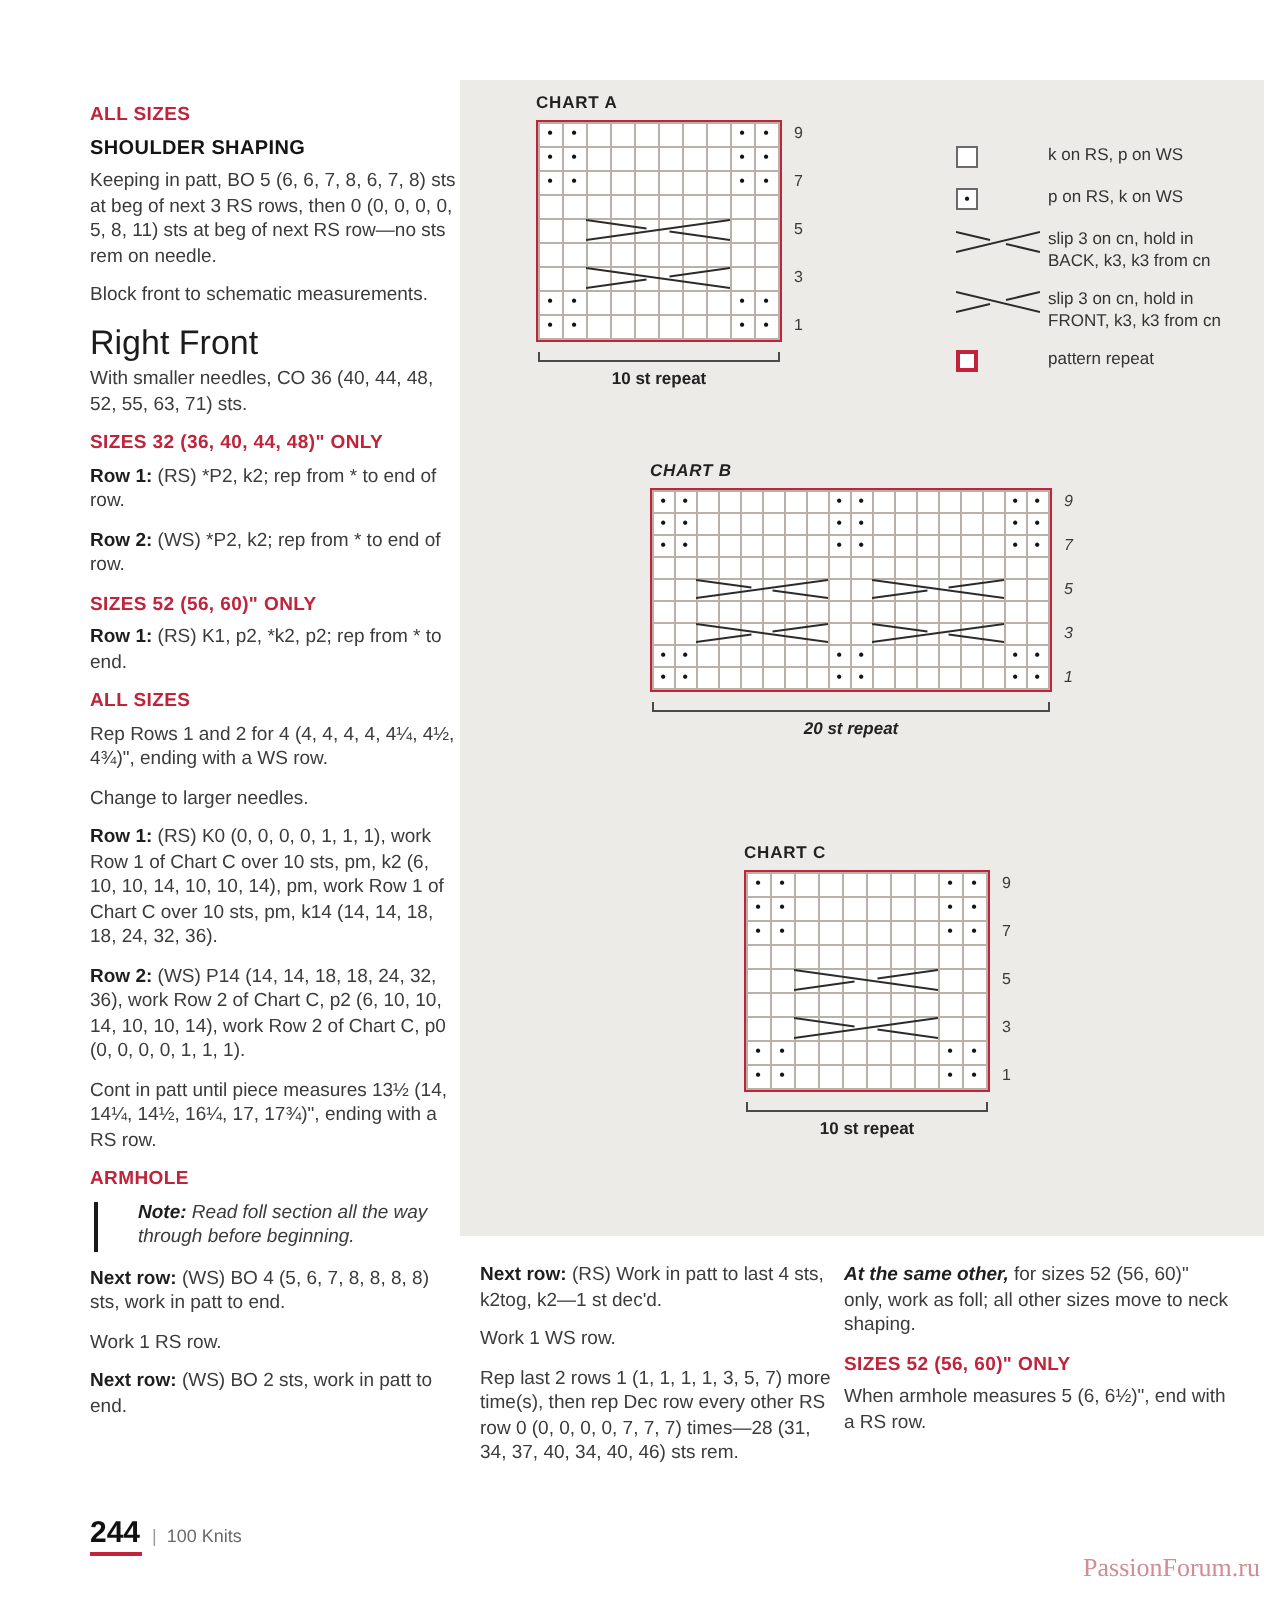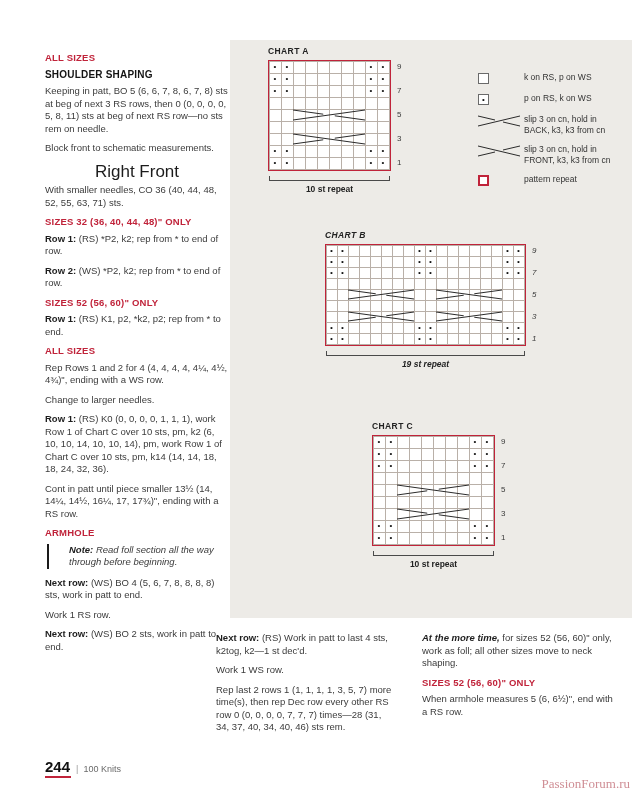--- a/index.html
+++ b/index.html
@@ -7,28 +7,28 @@
   body {
     position:relative; background:#ffffff; overflow:hidden;
     font-family:"Liberation Sans", sans-serif;
     color:var(--body-text, #3b3b3b);
     -webkit-font-smoothing:antialiased;
   }
   .panel { position:absolute; left:230px; top:40px; width:402px; height:578px; background:var(--panel-gray,#edebe7); }
 
   .col { position:absolute; font-size:9.5px; line-height:12.5px; }
   .left-col  { left:45px;  top:52px;  width:184px; }
-  .mid-col   { left:216px; top:632px; width:176px; }
+  .mid-col   { left:240px; top:632px; width:176px; }
   .right-col { left:422px; top:632px; width:192px; }
 
   .col p { margin-bottom:7px; }
   .h-red  { color:var(--accent-red,#c0233a); font-weight:bold; font-size:9.5px; letter-spacing:.2px; margin:6px 0 4px; }
   .h-red.first { margin-top:0; }
   .h-dark { color:var(--heading-dark,#141414); font-weight:bold; font-size:10px; margin:1px 0 4px; letter-spacing:.2px; }
-  .title  { font-size:17px; color:#1c1c1c; margin:11px 0 6px; font-weight:500;text-align:center; }
+  .title  { font-size:17px; color:#1c1c1c; margin:11px 0 6px; font-weight:500; }
   .lead   { font-weight:bold; color:#1e1e1e; }
   .lead-ital { font-weight:bold; font-style:italic; color:#1e1e1e; }
   .note { border-left:2.5px solid #1a1a1a; padding-left:20px; font-style:italic; margin:2px 0 8px 2px; }
 
   .chart { position:absolute; }
   .chart-label { font-size:8.5px; font-weight:bold; color:#222; margin-bottom:4px; letter-spacing:.4px; }
   .grid-wrap { position:relative; }
   .grid { position:relative; background:#ffffff; border:1.5px solid var(--accent-red,#c0233a); }
   .dot { position:absolute; text-align:center; font-size:8px; color:#141414; }
   .cable { position:absolute; }
@@ -68,21 +68,22 @@
   <p><span class="lead">Row 1:</span> <span>(RS) *P2, k2; rep from * to end of row.</span></p>
   <p><span class="lead">Row 2:</span> <span>(WS) *P2, k2; rep from * to end of row.</span></p>
 
   <div class="h-red">SIZES 52 (56, 60)" ONLY</div>
   <p><span class="lead">Row 1:</span> <span>(RS) K1, p2, *k2, p2; rep from * to end.</span></p>
 
   <div class="h-red">ALL SIZES</div>
   <p>Rep Rows 1 and 2 for 4 (4, 4, 4, 4, 4¼, 4½, 4¾)", ending with a WS row.</p>
   <p>Change to larger needles.</p>
   <p><span class="lead">Row 1:</span> <span>(RS) K0 (0, 0, 0, 0, 1, 1, 1), work Row 1 of Chart C over 10 sts, pm, k2 (6, 10, 10, 14, 10, 10, 14), pm, work Row 1 of Chart C over 10 sts, pm, k14 (14, 14, 18, 18, 24, 32, 36).</span></p>
-  <p>Cont in patt until piece smaller 13½ (14, 14¼, 14½, 16¼, 17, 17¾)", ending with a RS row.</p>
+  <p><span class="lead">Row 2:</span> <span>(WS) P14 (14, 14, 18, 18, 24, 32, 36), work Row 2 of Chart C, p2 (6, 10, 10, 14, 10, 10, 14), work Row 2 of Chart C, p0 (0, 0, 0, 0, 1, 1, 1).</span></p>
+  <p>Cont in patt until piece measures 13½ (14, 14¼, 14½, 16¼, 17, 17¾)", ending with a RS row.</p>
 
   <div class="h-red">ARMHOLE</div>
   <div class="note"><span class="lead-ital">Note:</span> <span>Read foll section all the way through before beginning.</span></div>
   <p><span class="lead">Next row:</span> <span>(WS) BO 4 (5, 6, 7, 8, 8, 8, 8) sts, work in patt to end.</span></p>
   <p>Work 1 RS row.</p>
   <p><span class="lead">Next row:</span> <span>(WS) BO 2 sts, work in patt to end.</span></p>
 </div>
 
 <div class="chart" style="left:268px; top:46px;">
   <div class="chart-label">CHART A</div>
@@ -225,21 +226,21 @@
           <line x1="38.279999999999994" y1="6.22" x2="66" y2="10" stroke="#2b2b2b" stroke-width="1"></line>
         </svg>
       </div>
   <div class="rownum" style="left: 207px; top: 1px; height: 11px; line-height: 11px;">9</div>
       <div class="rownum" style="left: 207px; top: 23px; height: 11px; line-height: 11px;">7</div>
       <div class="rownum" style="left: 207px; top: 45px; height: 11px; line-height: 11px;">5</div>
       <div class="rownum" style="left: 207px; top: 67px; height: 11px; line-height: 11px;">3</div>
       <div class="rownum" style="left: 207px; top: 89px; height: 11px; line-height: 11px;">1</div>
     </div>
   <div class="bracket" style="width: 199px;"></div>
-  <div class="bracket-label" style="width: 201px;">19 st repeat</div>
+  <div class="bracket-label" style="width: 201px;">20 st repeat</div>
 </div>
 
 <div class="chart" style="left:372px; top:421px;">
   <div class="chart-label">CHART C</div>
   <div class="grid-wrap">
     <div class="grid" style="width: 123px; height: 111px; background-image: repeating-linear-gradient(to right, rgb(185, 176, 168) 0px, rgb(185, 176, 168) 1px, transparent 1px, transparent 12px), repeating-linear-gradient(rgb(185, 176, 168) 0px, rgb(185, 176, 168) 1px, transparent 1px, transparent 12px);">
         <div class="dot" style="left: 0px; top: 96px; width: 12px; height: 12px; line-height: 12px;">•</div>
         <div class="dot" style="left: 12px; top: 96px; width: 12px; height: 12px; line-height: 12px;">•</div>
         <div class="dot" style="left: 96px; top: 96px; width: 12px; height: 12px; line-height: 12px;">•</div>
         <div class="dot" style="left: 108px; top: 96px; width: 12px; height: 12px; line-height: 12px;">•</div>
@@ -280,21 +281,21 @@
   <div class="bracket-label" style="width: 123px;">10 st repeat</div>
 </div>
 
 <div class="col mid-col">
   <p><span class="lead">Next row:</span> <span>(RS) Work in patt to last 4 sts, k2tog, k2—1 st dec'd.</span></p>
   <p>Work 1 WS row.</p>
   <p>Rep last 2 rows 1 (1, 1, 1, 1, 3, 5, 7) more time(s), then rep Dec row every other RS row 0 (0, 0, 0, 0, 7, 7, 7) times—28 (31, 34, 37, 40, 34, 40, 46) sts rem.</p>
 </div>
 
 <div class="col right-col">
-  <p><span class="lead-ital">At the more time,</span> <span>for sizes 52 (56, 60)" only, work as foll; all other sizes move to neck shaping.</span></p>
+  <p><span class="lead-ital">At the same other,</span> <span>for sizes 52 (56, 60)" only, work as foll; all other sizes move to neck shaping.</span></p>
   <div class="h-red">SIZES 52 (56, 60)" ONLY</div>
   <p>When armhole measures 5 (6, 6½)", end with a RS row.</p>
 </div>
 
 <div class="footer">
   <span class="pagenum">244</span><span class="fdiv">|</span><span>100 Knits</span>
 </div>
 
 <div class="watermark">PassionForum.ru</div>
 

